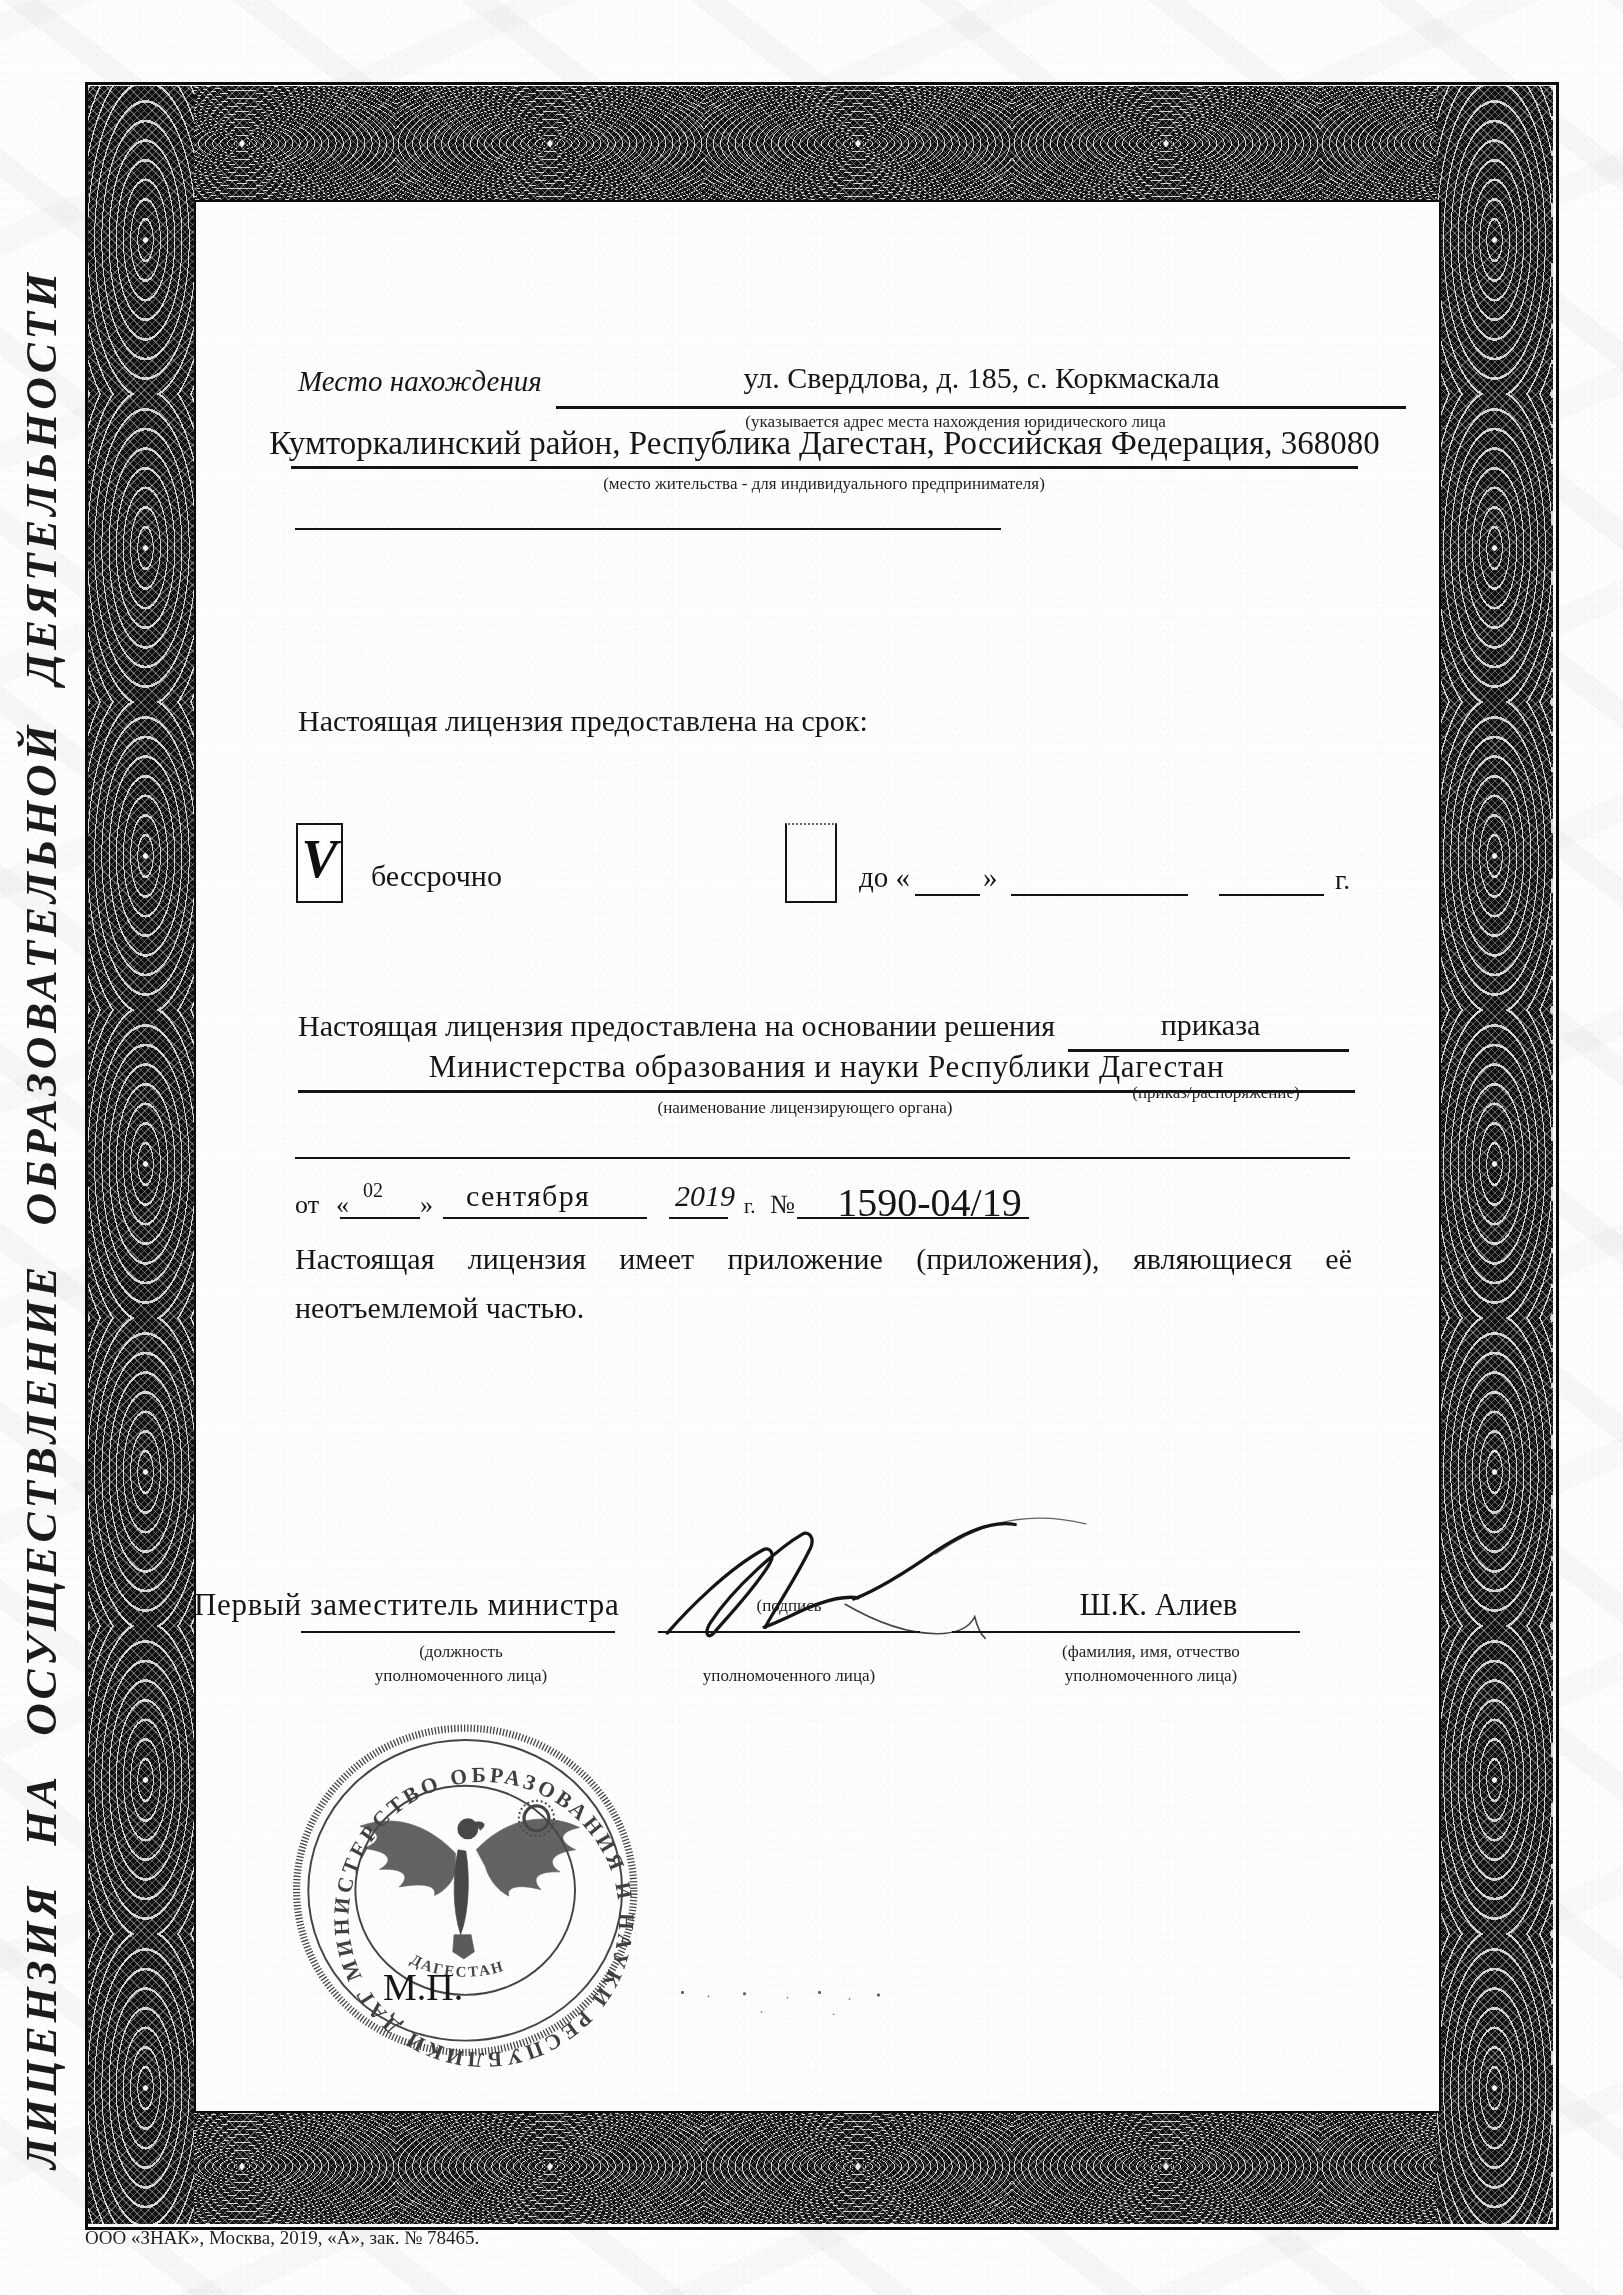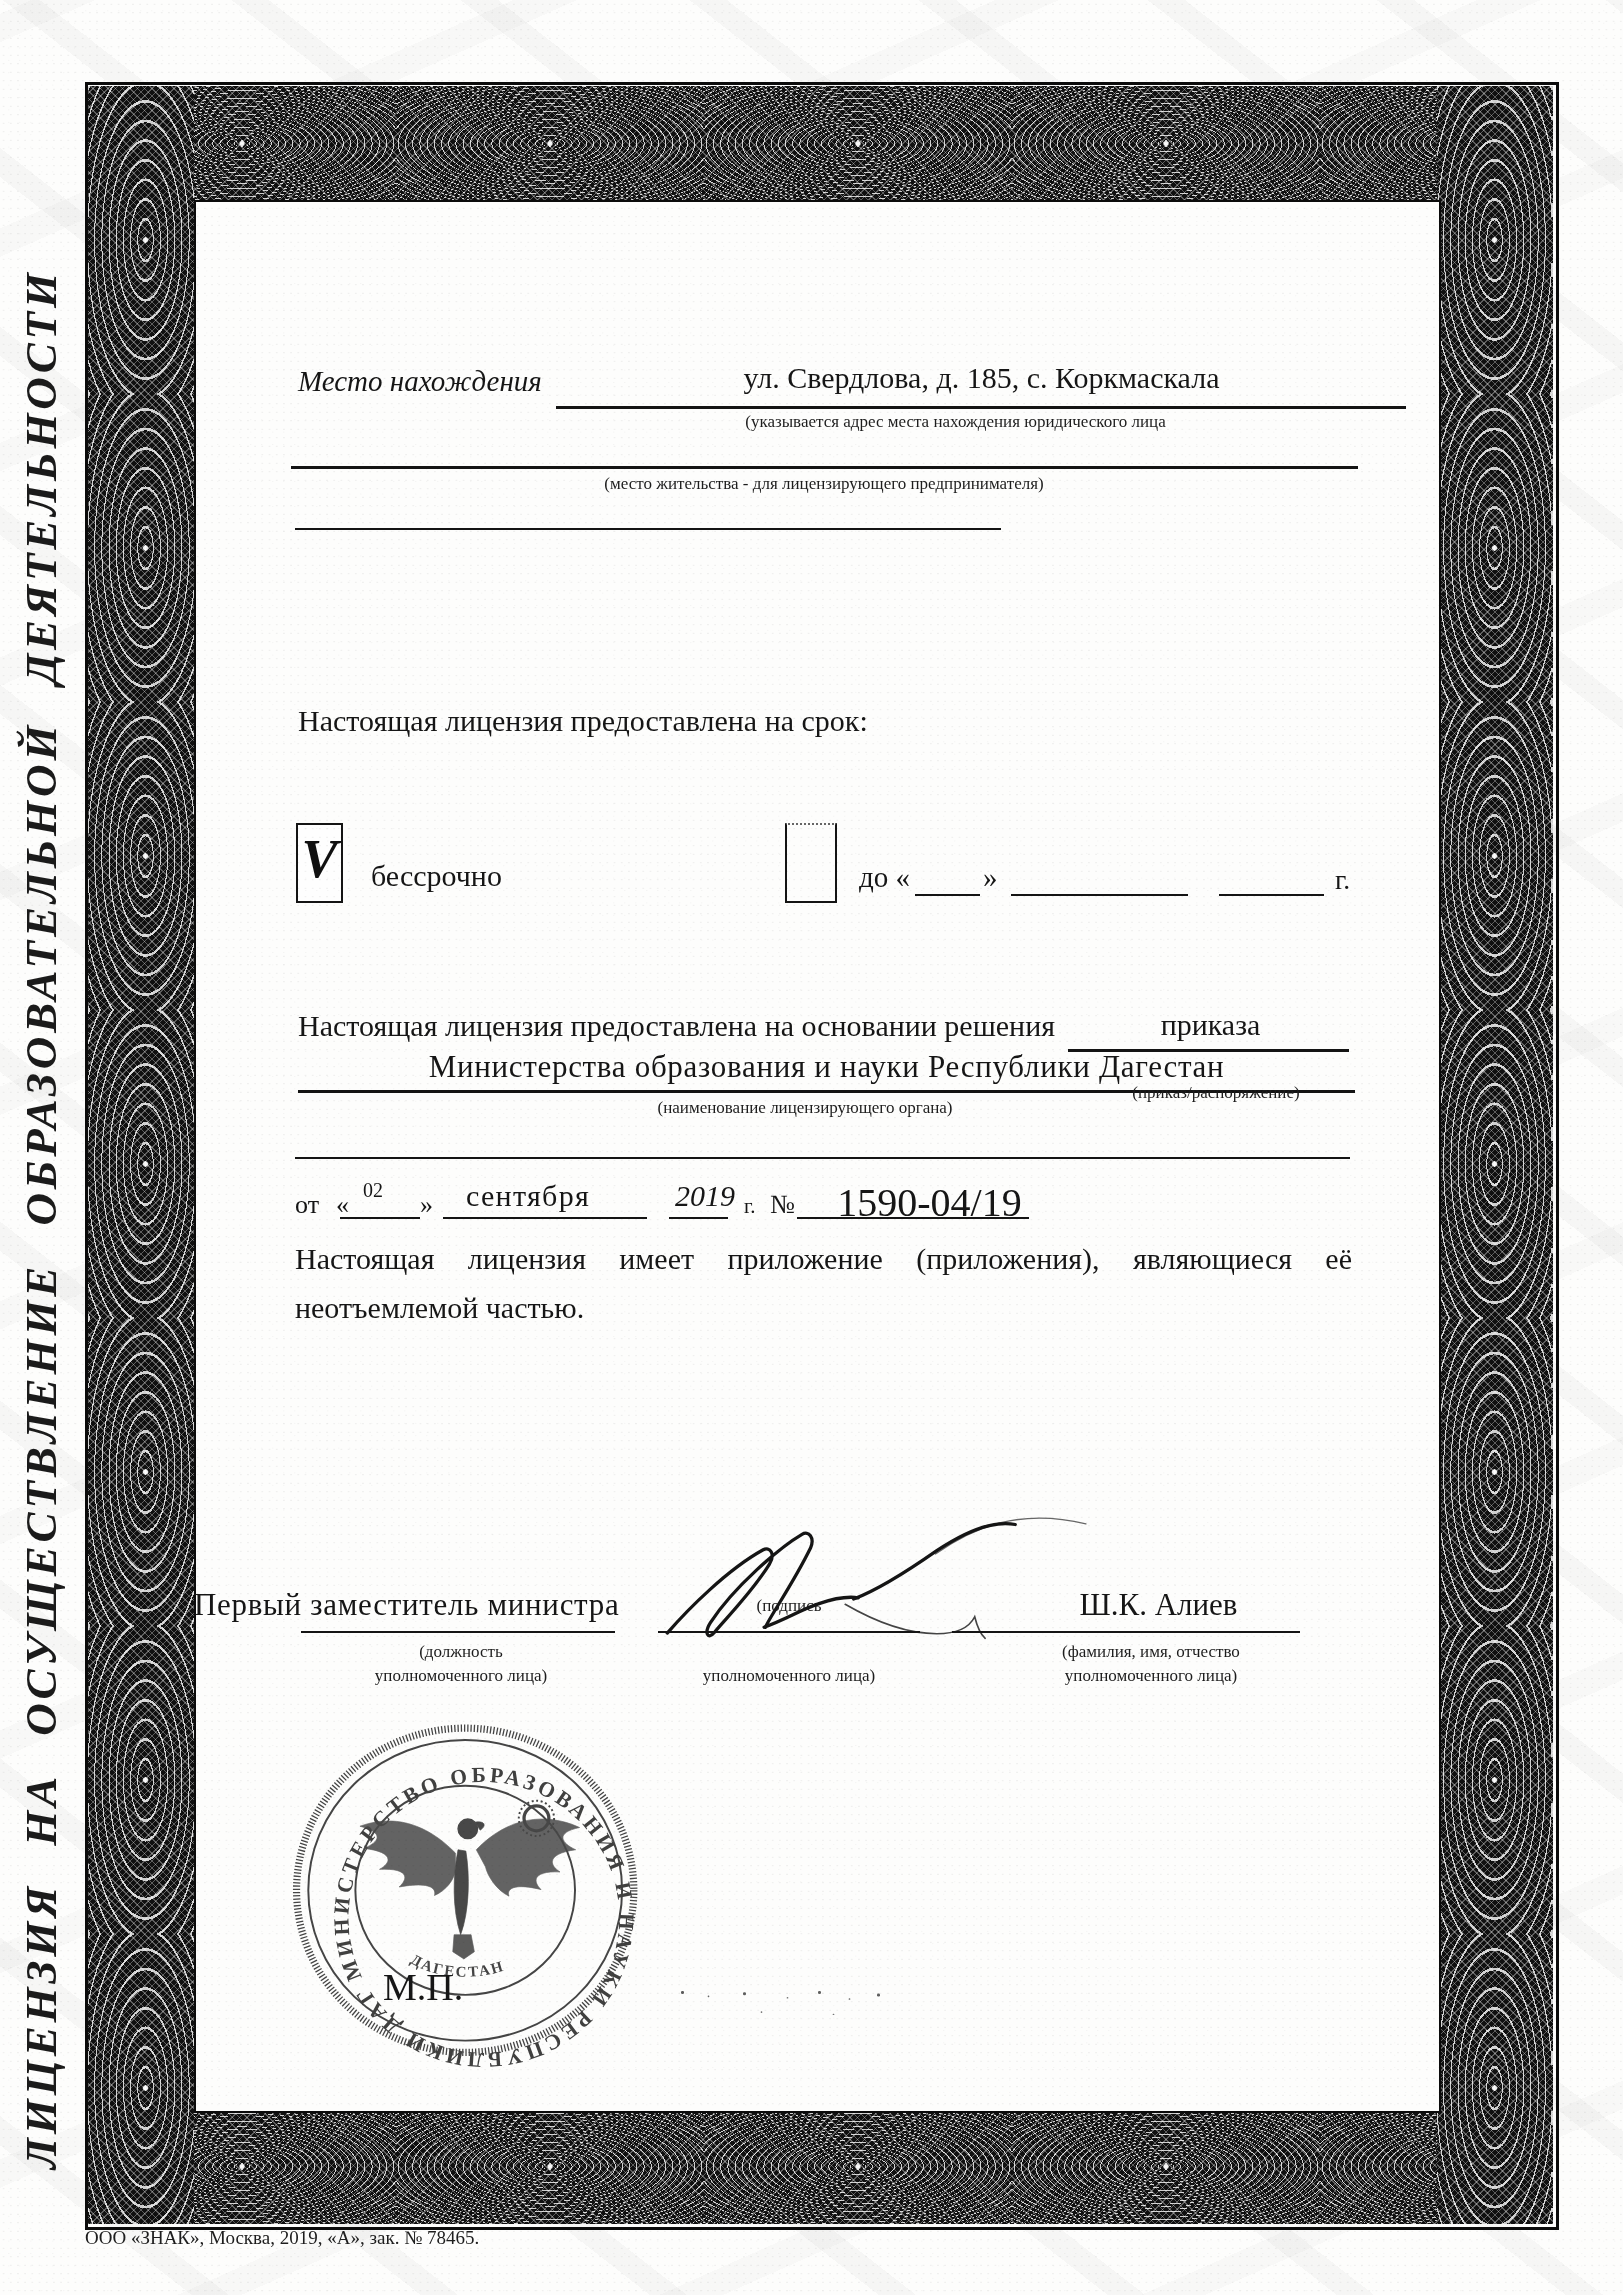--- a/index.html
+++ b/index.html
@@ -88,22 +88,23 @@
   <div class="gband gband-v" style="left:1437px;top:86px;width:116px;height:2138px;"></div>
   <div class="frame-line" style="left:85px;top:82px;width:1468px;height:2142px;border:3.3px solid #0b0b0b;"></div>
   <div class="frame-line" style="left:194px;top:200px;width:1243px;height:1909px;border:2.6px solid #0b0b0b;background:#fdfdfc;"></div>
 
   <div class="side-text">ЛИЦЕНЗИЯ  НА  ОСУЩЕСТВЛЕНИЕ  ОБРАЗОВАТЕЛЬНОЙ  ДЕЯТЕЛЬНОСТИ</div>
 
   <div class="t" style="left:298px;top:365px;font-size:29px;font-style:italic;">Место нахождения</div>
   <div class="t ctr" style="left:556px;top:361px;width:851px;font-size:30px;">ул. Свердлова, д. 185, с. Коркмаскала</div>
   <div class="rule" style="left:556px;top:406px;width:850px;"></div>
   <div class="t ctr cap" style="left:579px;top:412px;width:753px;">(указывается адрес места нахождения юридического лица</div>
+  <div class="t ctr" style="left:209px;top:425px;width:1231px;font-size:33px;">Кумторкалинский район, Республика Дагестан, Российская Федерация, 368080</div>
   <div class="rule" style="left:291px;top:466px;width:1067px;"></div>
-  <div class="t ctr cap" style="left:464px;top:474px;width:720px;">(место жительства - для лицензирующего предпринимателя)</div>
+  <div class="t ctr cap" style="left:464px;top:474px;width:720px;">(место жительства - для индивидуального предпринимателя)</div>
   <div class="rule" style="left:295px;top:528px;width:706px;height:2px;"></div>
 
   <div class="t big" style="left:298px;top:704px;">Настоящая лицензия предоставлена на срок:</div>
 
   <div class="checkbox" style="left:296px;top:823px;width:43px;height:76px;">
     <span class="vmark">V</span>
   </div>
   <div class="t big" style="left:371px;top:859px;">бессрочно</div>
 
   <div class="checkbox" style="left:785px;top:823px;width:48px;height:76px;border-top:2px dotted #666;background:transparent;"></div>

